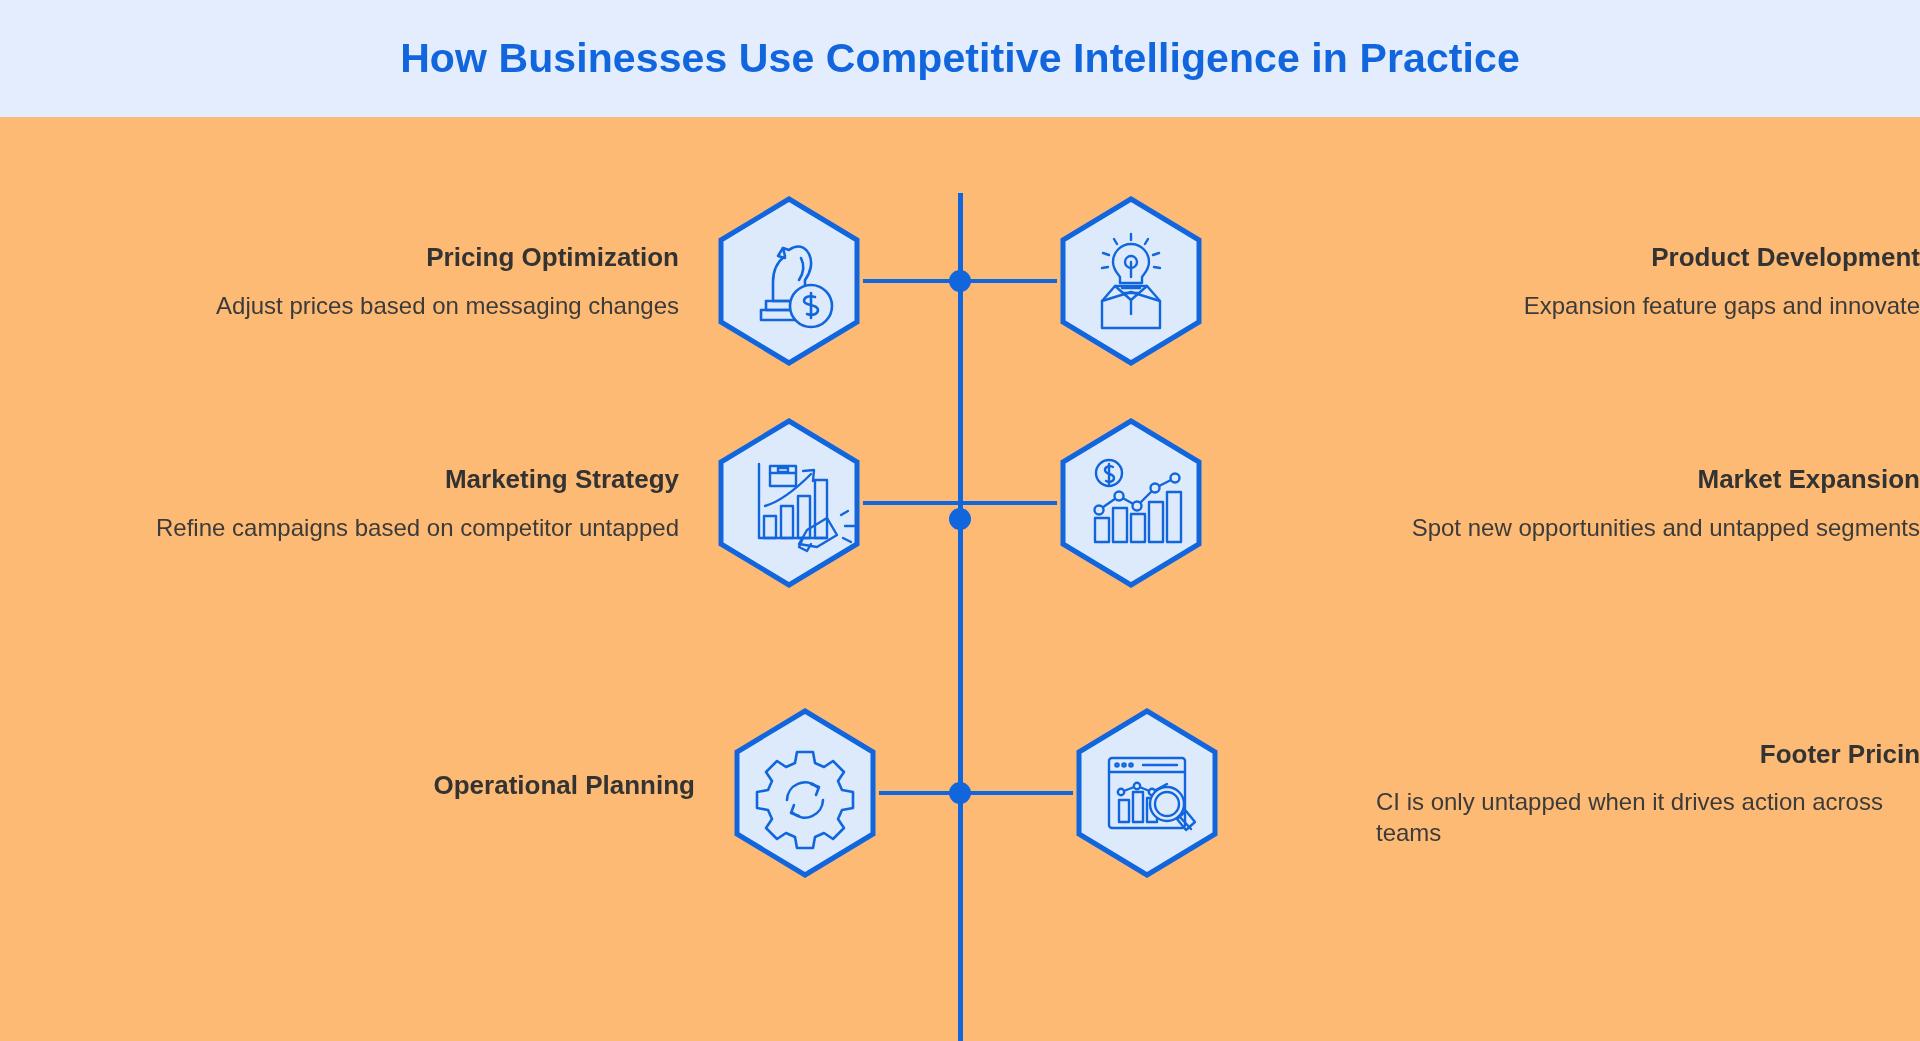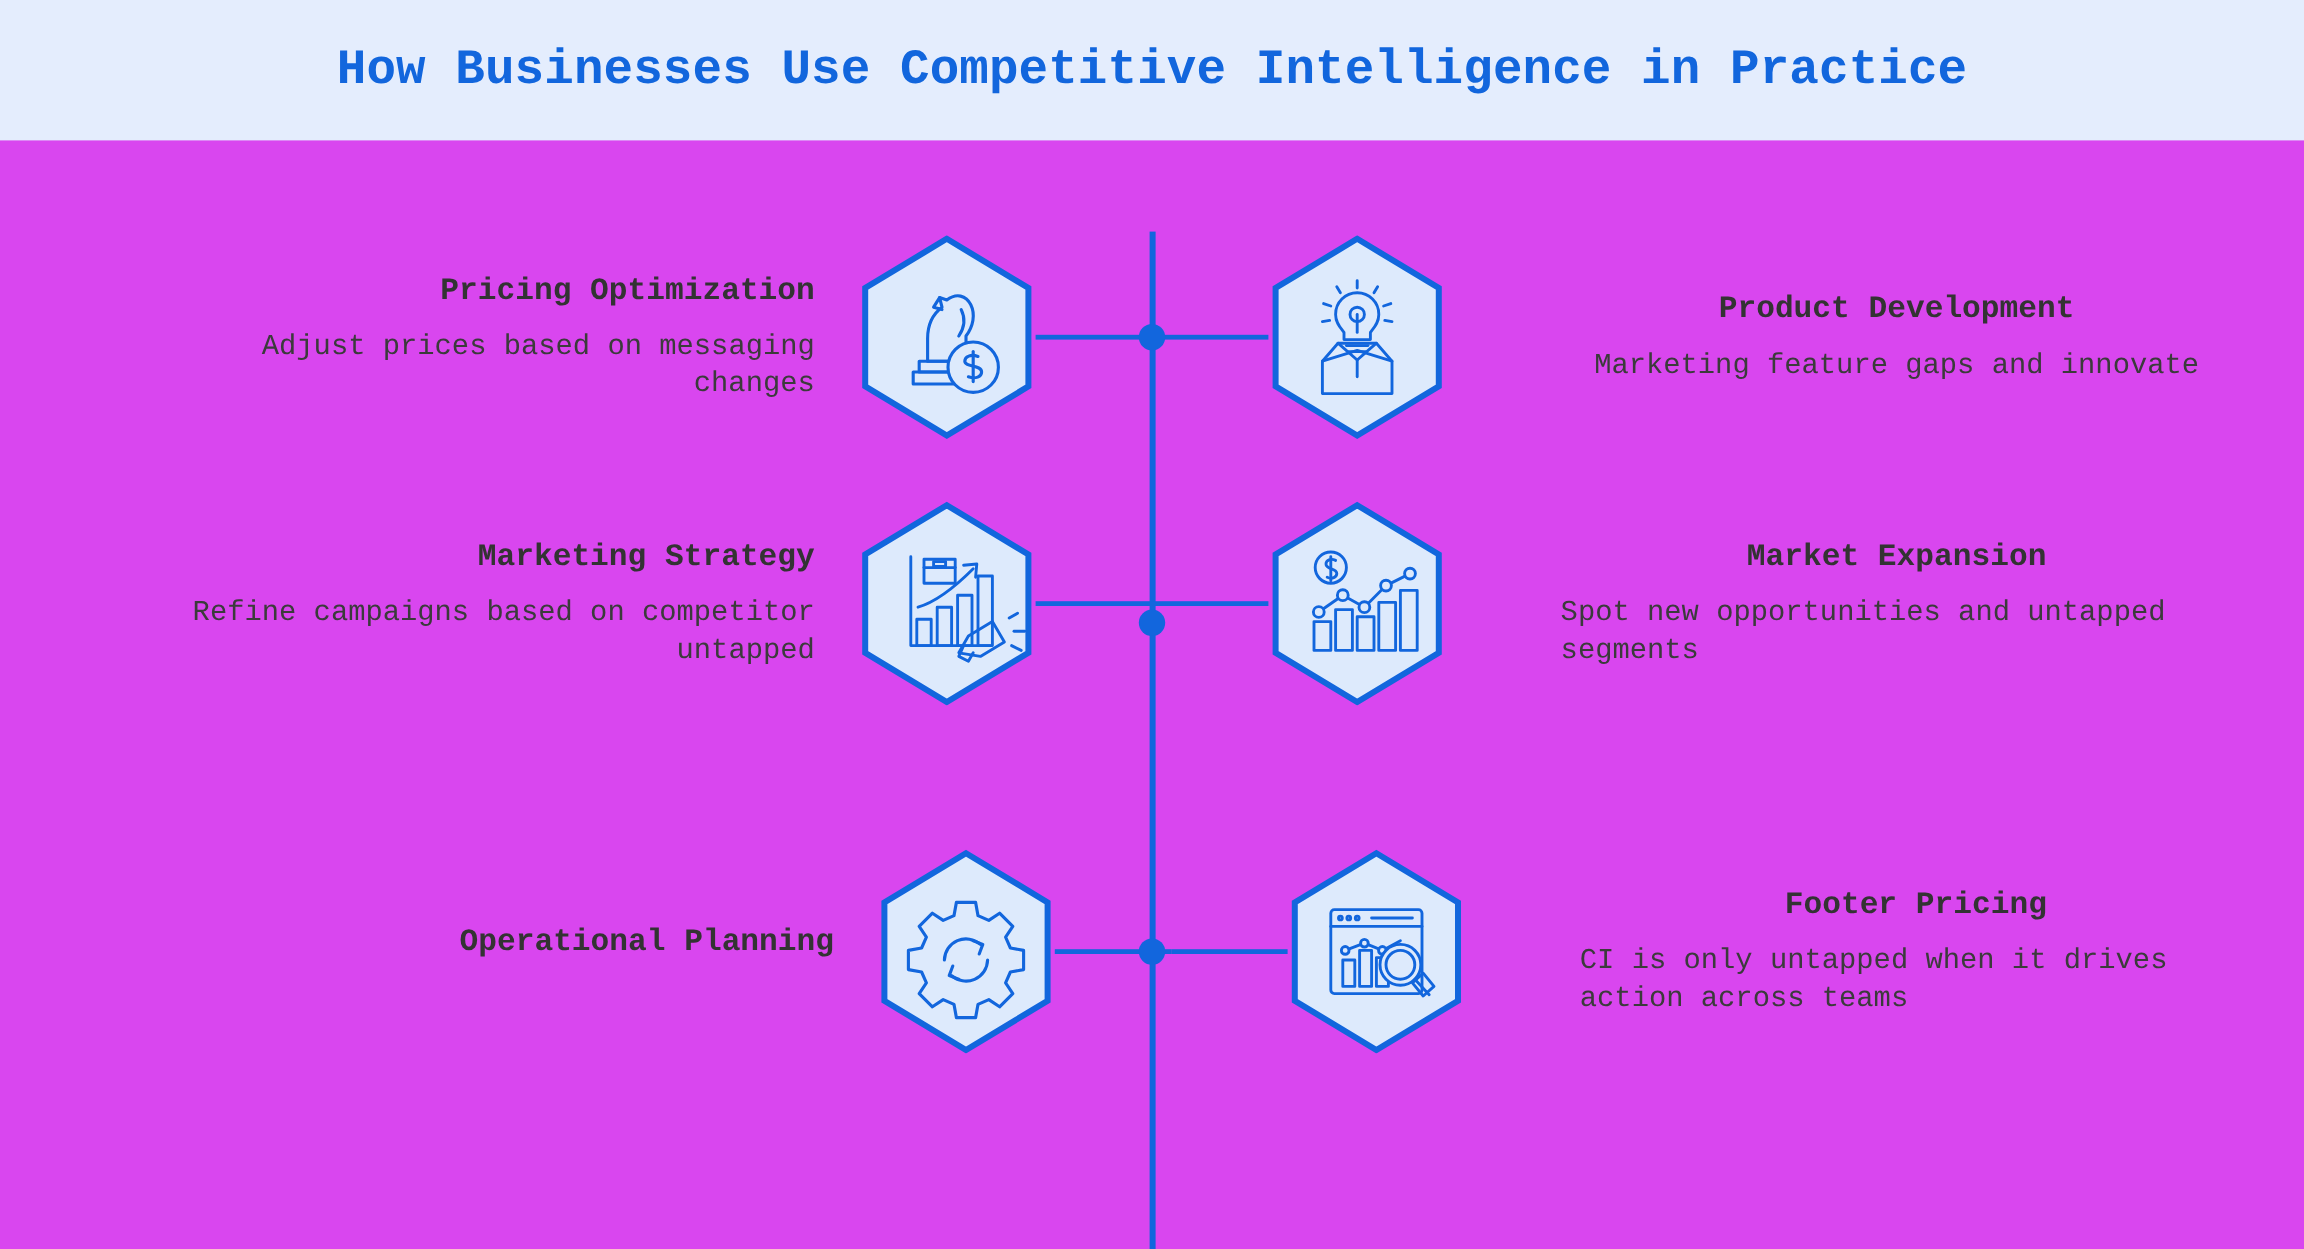--- a/index.html
+++ b/index.html
@@ -9,22 +9,21 @@
     height: 1041px;
     background: #ffffff;
     font-family: "Liberation Sans", sans-serif;
     overflow: hidden;
   }
 
   .page {
     position: relative;
     width: 1920px;
     height: 1041px;
-    background: #d946ef;
-    font-family: Liberation Mono, monospace;
+    background: #fdba74;
   }
 
   
   .header-band {
     position: absolute;
     left: 0; top: 0;
     width: 1920px;
     height: 117px;
     background: #e4edfd;
     display: flex;
@@ -77,21 +76,21 @@
     display: flex;
     flex-direction: column;
     justify-content: center;
   }
   .side-left {
     align-items: flex-end;
     text-align: right;
     padding-right: 36px;
   }
   .side-right {
-    align-items: center;
+    align-items: flex-end;
     text-align: left;
     padding-left: 36px;
   }
 
   .item-title {
     font-size: 26px;
     font-weight: bold;
     color: #333333;
     line-height: 1.25;
     margin-bottom: 16px;
@@ -218,21 +217,21 @@
               <path d="M45 105 L58 90 L90 90 L103 105"></path>
               <path d="M58 90 L74 104 L90 90"></path>
               <path d="M74 104 L74 118"></path>
             </g>
           </svg>
         </div>
       </div>
 
       <div class="side side-right">
         <div class="item-title">Product Development</div>
-        <div class="item-desc">Marketing feature gaps and innovate</div>
+        <div class="item-desc">Expansion feature gaps and innovate</div>
       </div>
     </div>
 
     <div class="row row-2">
 
       <div class="side side-left">
         <div class="item-title">Marketing Strategy</div>
         <div class="item-desc">Refine campaigns based on competitor untapped</div>
       </div>
 

